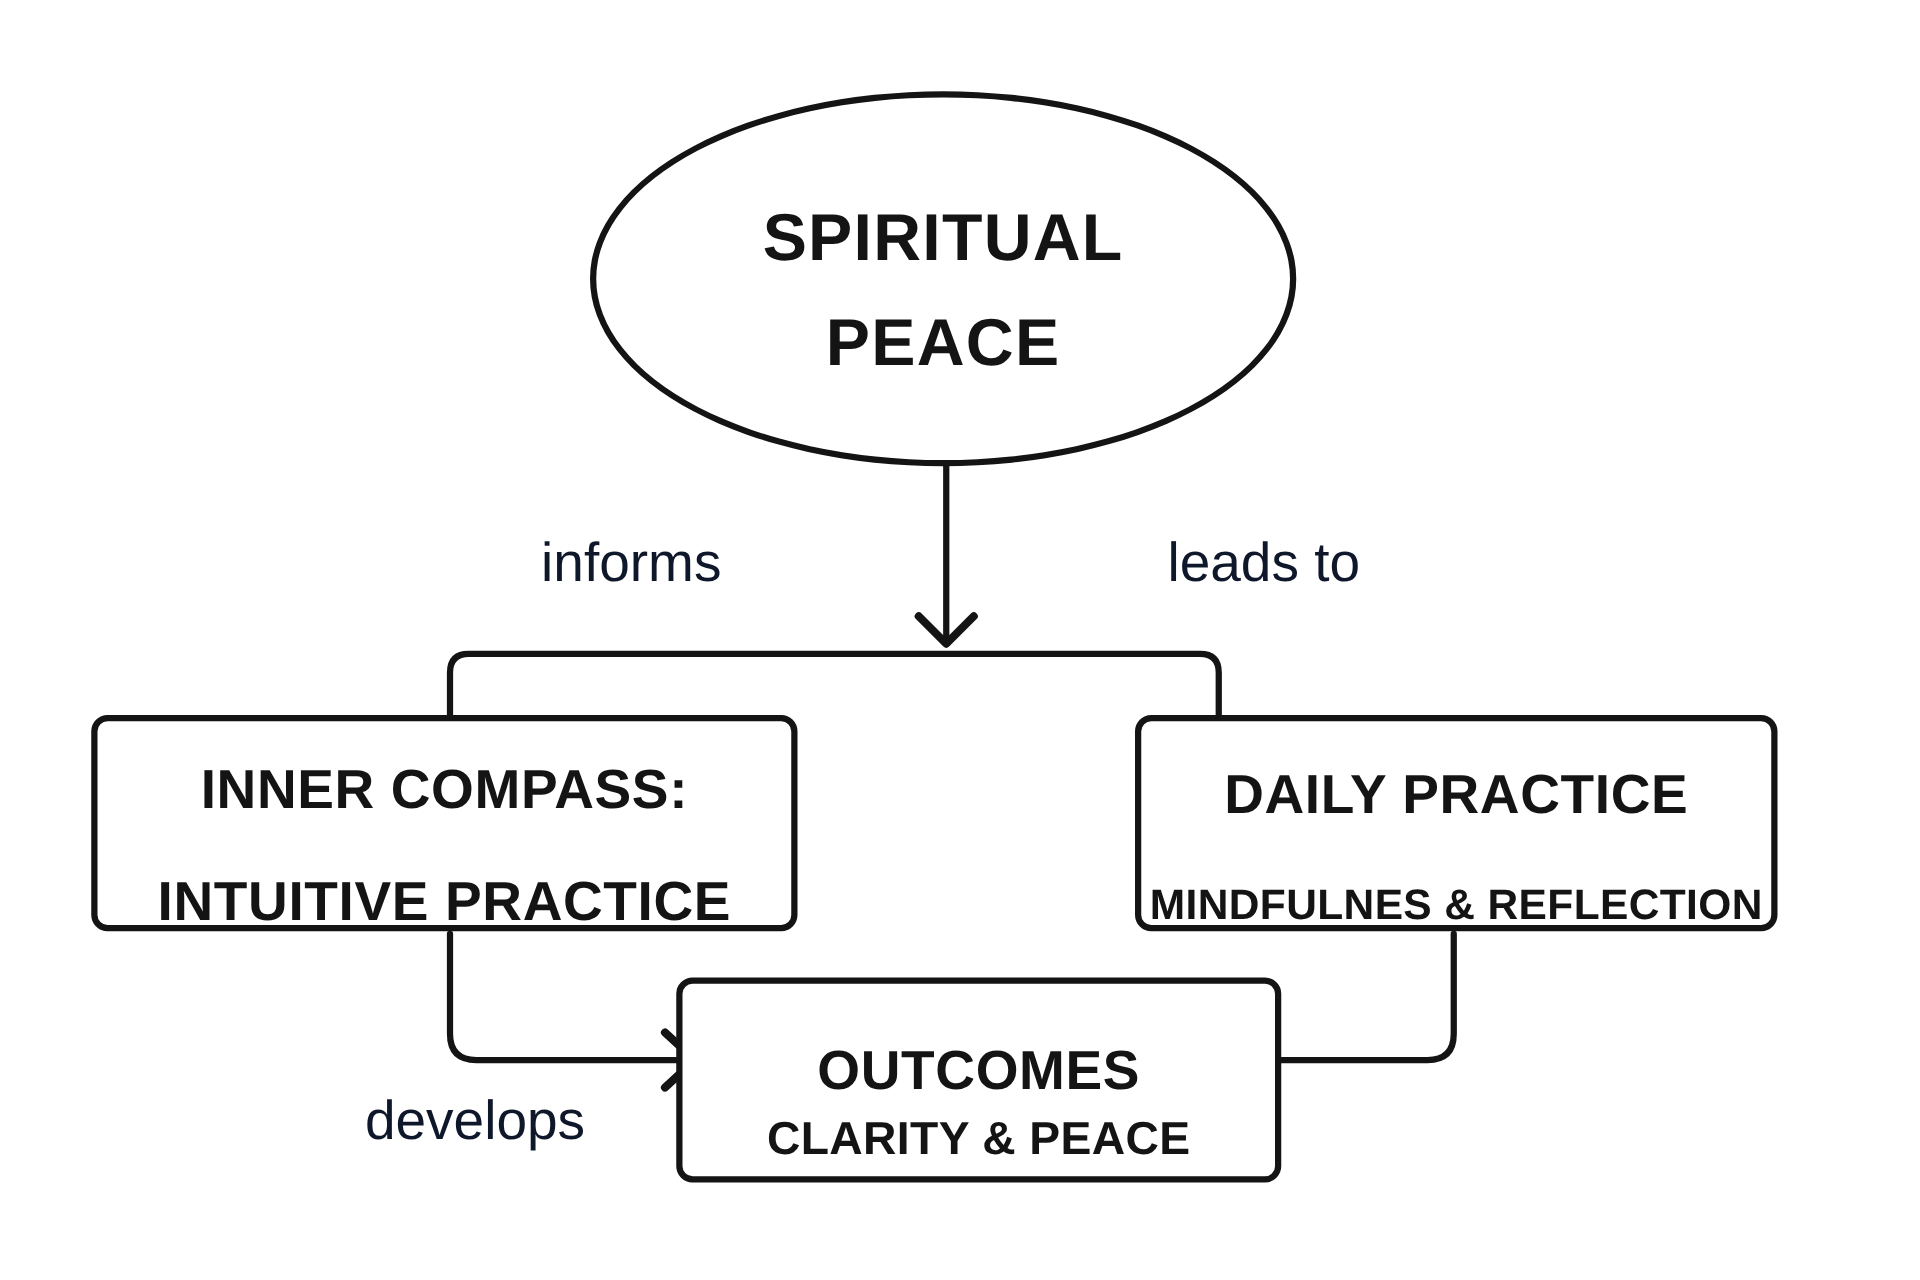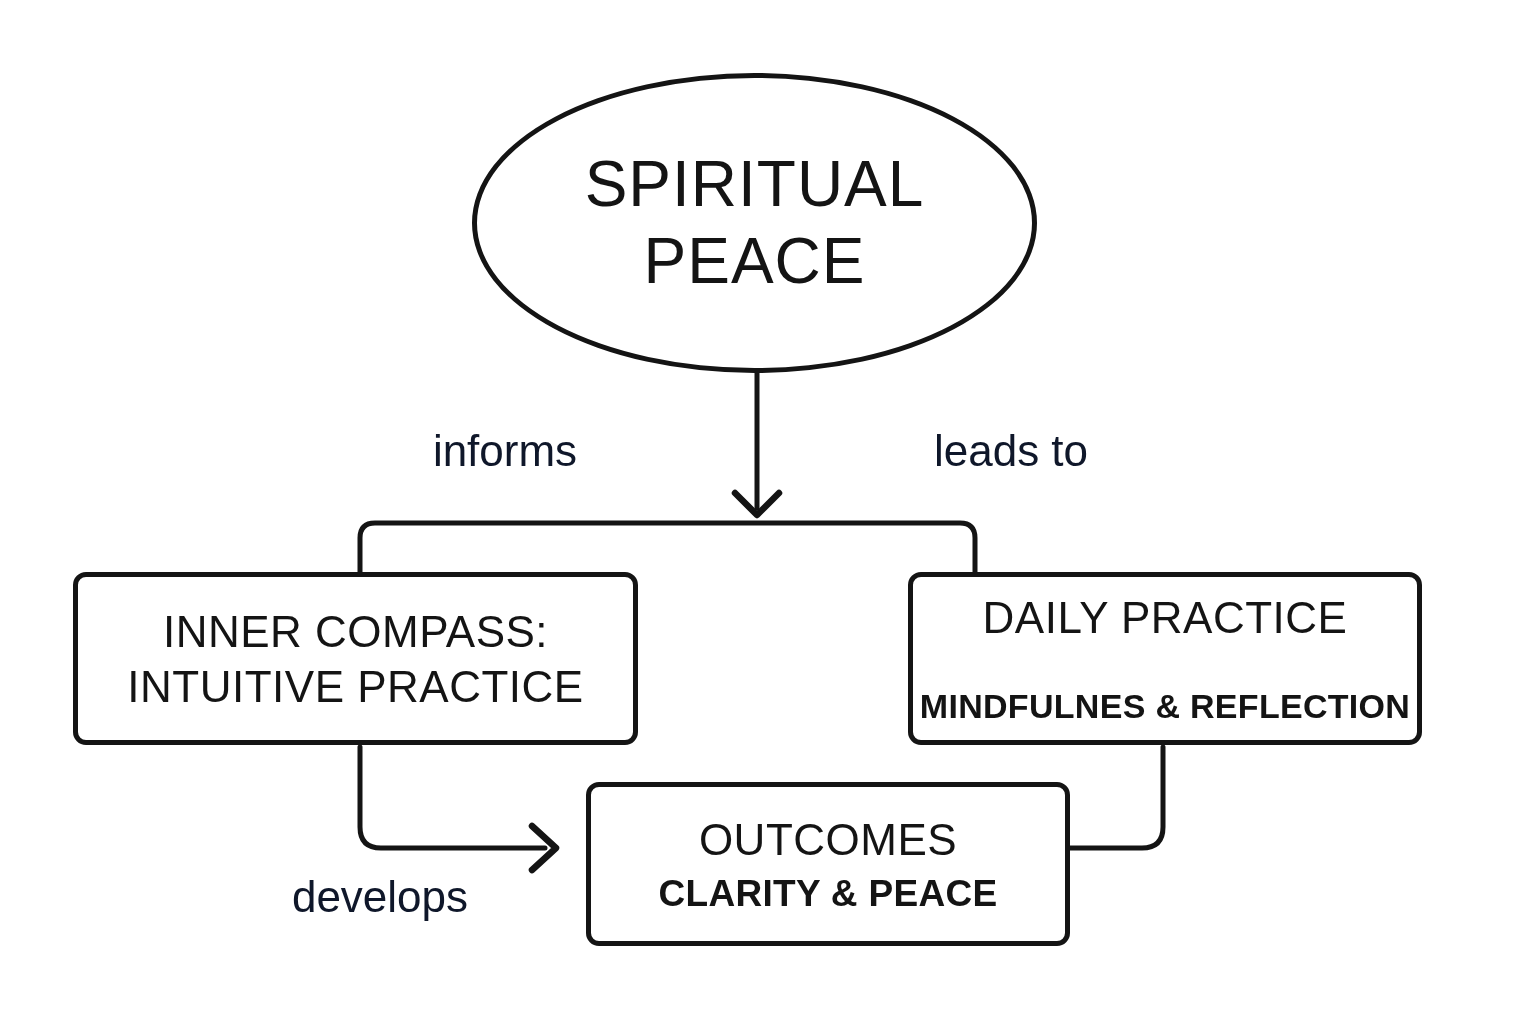--- a/index.html
+++ b/index.html
@@ -43,30 +43,32 @@
     justify-content: center;
     text-align: center;
   }
   .node.ellipse {
     border-radius: 50%;
   }
   .node.rect {
     border-radius: 13px;
   }
   .node-title-xl {
-    font-size: 64px;
-    font-weight: 400;
+    font-size: 53px;
+    font-weight: 700;
     line-height: 1.2;
     letter-spacing: 1px;
+    margin-top: 20px;
   }
   .node-title {
     font-size: 44px;
-    font-weight: 400;
+    font-weight: 700;
     line-height: 1.25;
     letter-spacing: 0.5px;
+    margin-top: 35px;
   }
   .node-subtitle {
     font-size: 34px;
     font-weight: 600;
     line-height: 1.2;
     margin-top: 5px;
     letter-spacing: 0.3px;
   }
   .node-subtitle.larger {
     font-size: 37px;
@@ -107,21 +109,21 @@
   <div class="node rect" style="left:73px; top:572px; width:565px; height:173px;">
     <div class="node-title">INNER COMPASS:</div>
     <div class="node-title">INTUITIVE PRACTICE</div>
   </div>
 
   <div class="node rect" style="left:908px; top:572px; width:514px; height:173px;gap:36px;">
     <div class="node-title">DAILY PRACTICE</div>
     <div class="node-subtitle">MINDFULNES &amp; REFLECTION</div>
   </div>
 
-  <div class="node rect" style="left:586px; top:782px; width:484px; height:164px;">
+  <div class="node rect" style="left:541px; top:782px; width:484px; height:164px;">
     <div class="node-title">OUTCOMES</div>
     <div class="node-subtitle larger">CLARITY &amp; PEACE</div>
   </div>
 
   <div class="edge-label" style="left:505px; top:426px;">informs</div>
   <div class="edge-label" style="left:1011px; top:426px;">leads to</div>
   <div class="edge-label" style="left:380px; top:872px;">develops</div>
 
 </div>
 

